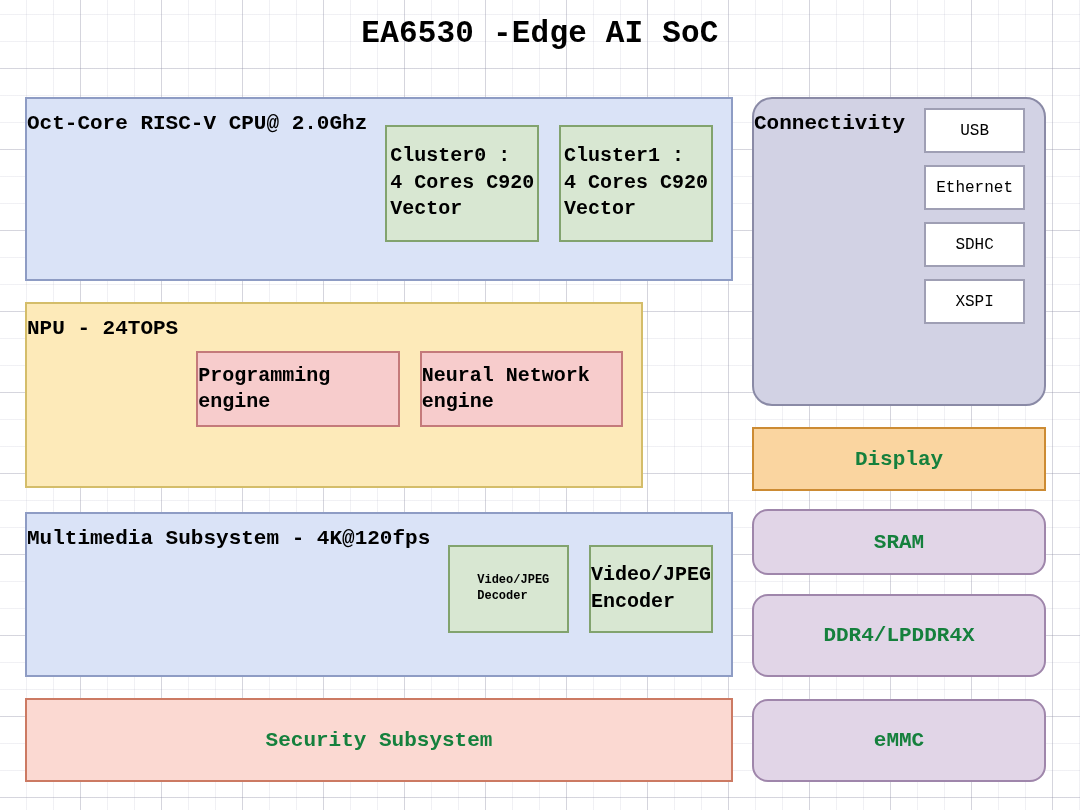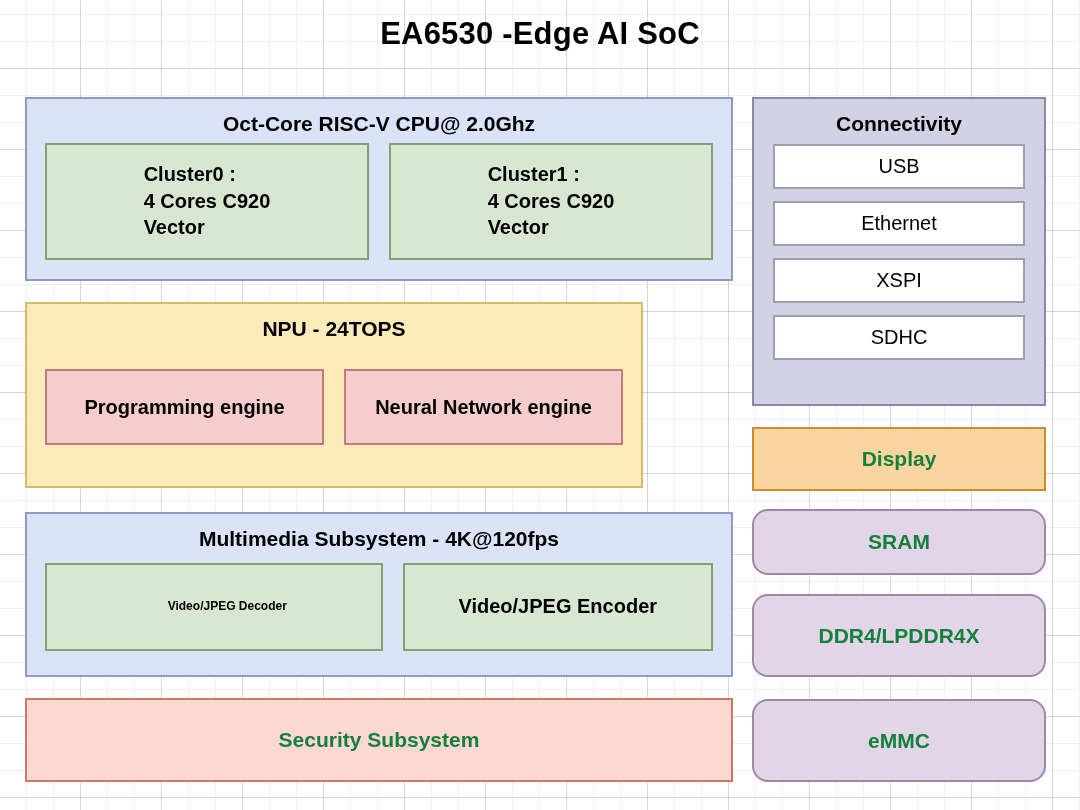--- a/index.html
+++ b/index.html
@@ -1,16 +1,16 @@
 <!DOCTYPE html>
 <html><head>
 <meta charset="utf-8">
 <title>EA6530 - Edge AI SoC Block Diagram</title>
 <style>
-  * { box-sizing: border-box; margin: 0; padding: 0; }
+  * { box-sizing: border-box; margin: 0; padding: 0; font-family: Liberation Mono, monospace; }
 
   html, body {
     width: 1080px;
     height: 810px;
     overflow: hidden;
   }
 
   body {
     font-family: "Liberation Sans", sans-serif;
     background-color: #ffffff;
@@ -34,21 +34,21 @@
     inset: 0;
     width: 1080px;
     height: 810px;
   }
 
   .node {
     position: absolute;
     border-width: 2px;
     border-style: solid;
     display: flex;
-    flex-direction: column;
+    flex-direction: row;
   }
 
   
   .page-title {
     position: absolute;
     left: 0;
     top: 16px;
     width: 1080px;
     text-align: center;
     font-size: 31px;
@@ -114,21 +114,21 @@
     padding: 9px 19px 14px 19px;
   }
 
   .conn-item {
     height: 45px;
     background: #ffffff;
     border: 2px solid #9f9fb4;
     display: flex;
     align-items: center;
     justify-content: center;
-    font-size: 20px;
+    font-size: 16px;
     font-weight: normal;
     color: #000000;
   }
 
   
   .fill-blue    { background-color: #dae3f7; border-color: #8e9cc4; }
   .fill-green   { background-color: #d8e7d2; border-color: #82a36e; }
   .fill-yellow  { background-color: #fdeab9; border-color: #d4bd6a; }
   .fill-red     { background-color: #f7cccc; border-color: #c47a7a; }
   .fill-pinkbg  { background-color: #fbd9d2; border-color: #cc7a63; }
@@ -166,27 +166,27 @@
   <div class="node fill-blue" style="left:25px; top:512px; width:708px; height:165px;">
     <div class="group-title">Multimedia Subsystem - 4K@120fps</div>
     <div class="children-row">
       <div class="child fill-green" style="height:88px; font-size:12px;padding-left:27px;">Video/JPEG Decoder</div>
       <div class="child fill-green" style="height:88px; font-size:20px;">Video/JPEG Encoder</div>
     </div>
   </div>
 
   <div class="leaf fill-pinkbg" style="left:25px; top:698px; width:708px; height:84px; font-size:21px;">Security Subsystem</div>
 
-  <div class="node fill-lav" style="left:752px; top:97px; width:294px; height:309px;">
+  <div class="node fill-lav" style="left:752px; top:97px; width:294px; height:309px;border-radius:20px;">
     <div class="group-title">Connectivity</div>
     <div class="conn-list">
       <div class="conn-item">USB</div>
       <div class="conn-item">Ethernet</div>
+      <div class="conn-item">SDHC</div>
       <div class="conn-item">XSPI</div>
-      <div class="conn-item">SDHC</div>
     </div>
   </div>
 
   <div class="leaf fill-orange" style="left:752px; top:427px; width:294px; height:64px; font-size:21px;">Display</div>
 
   <div class="leaf fill-purple" style="left:752px; top:509px; width:294px; height:66px; font-size:21px;">SRAM</div>
 
   <div class="leaf fill-purple" style="left:752px; top:594px; width:294px; height:83px; font-size:21px;">DDR4/LPDDR4X</div>
 
   <div class="leaf fill-purple" style="left:752px; top:699px; width:294px; height:83px; font-size:21px;">eMMC</div>

